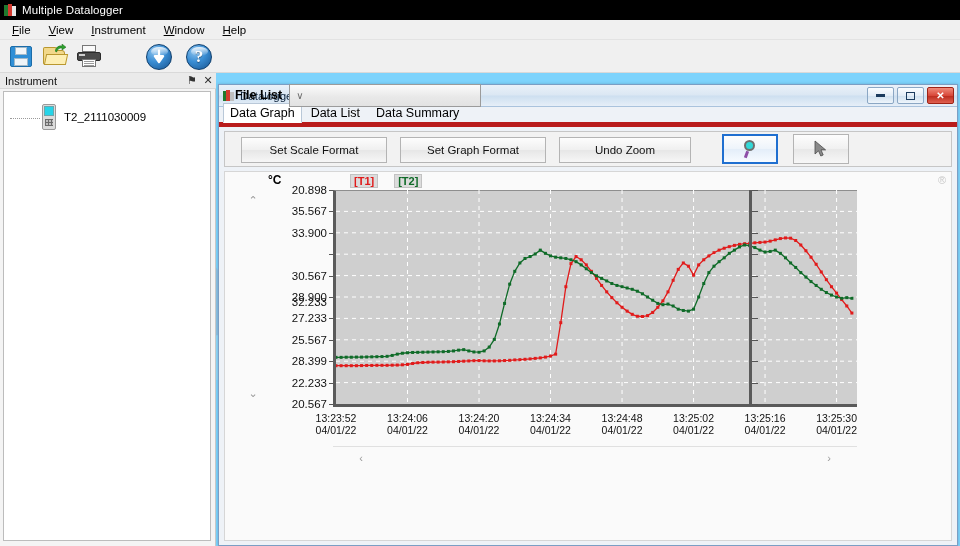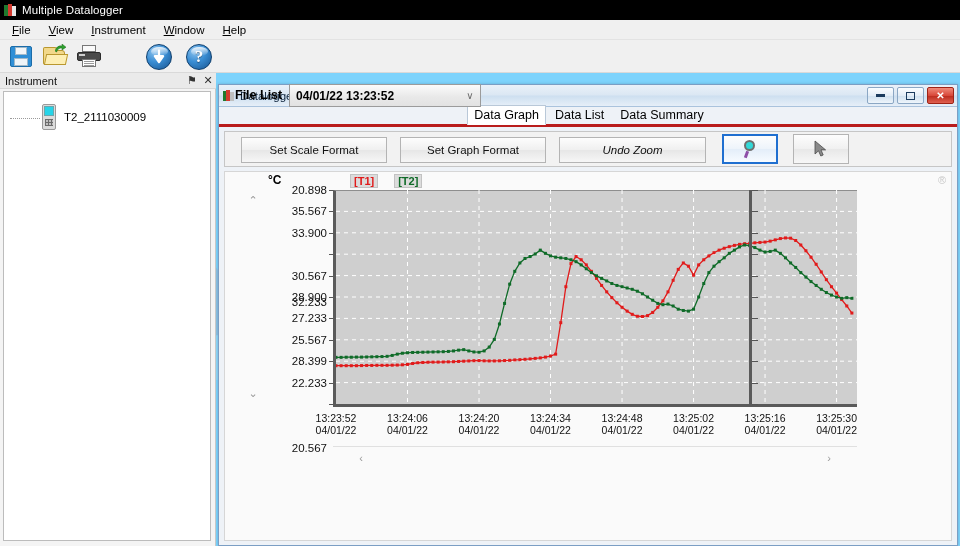--- a/index.html
+++ b/index.html
@@ -197,22 +197,22 @@
     background: linear-gradient(180deg,#f08a7a 0%, #d8483a 50%, #bb2a1d 52%, #e06050 100%);
     border-color:#9e2316; color:#fff; font-weight:bold; font-size:10px;
   }
   .wb .mn { width:9px; height:3px; background:#1b3b5e; }
   .wb .mx { width:9px; height:8px; border:1.5px solid #1b3b5e; }
 
   
   .tabs {
     position:absolute; left:0; top:22px; width:100%; height:20px;
     background:#eef2f7;
-    border-bottom:3px solid #b91c1c;
-    display:flex; align-items:flex-end; padding-left:4px;justify-content:center;
+    border-bottom:5px solid #b91c1c;
+    display:flex; align-items:flex-end; padding-left:4px;
   }
   .tab {
     font-size:12.5px; color:#000;
     padding:2px 6px 2px 6px;
     margin-right:2px;
     cursor:default;
     border:1px solid transparent;
     border-bottom:none;
   }
   .tab.active {
@@ -395,21 +395,20 @@
   </div>
   <div class="tb-btn" style="left:186px;">
     <div class="ic-circ">
       <div class="gloss"></div>
       <div class="qm">?</div>
     </div>
   </div>
 
   <div class="filelist-label">File List</div>
   <div class="filelist-combo">
-    <span class="val">04/01/22 13:23:52</span>
     <span class="chev">∨</span>
   </div>
 </div>
 
 <div class="dock">
   <div class="dock-head">
     <span class="t">Instrument</span>
     <span class="pin">⚑</span>
     <span class="cls">✕</span>
   </div>
@@ -448,21 +447,21 @@
 
   <div class="tabs">
     <div class="tab active">Data Graph</div>
     <div class="tab">Data List</div>
     <div class="tab">Data Summary</div>
   </div>
 
   <div class="ctrlstrip">
     <div class="btn" style="left:16px; width:146px;">Set Scale Format</div>
     <div class="btn" style="left:175px; width:146px;">Set Graph Format</div>
-    <div class="btn" style="left:334px; width:147px;font-style:italic;">Undo Zoom</div>
+    <div class="btn" style="left:334px; width:132px;">Undo Zoom</div>
     <div class="iconbtn sel" style="left:497px;">
       <span class="ic-mag">
         <span class="lens"></span>
             <span class="hndl"></span>
       </span>
     </div>
     <div class="iconbtn" style="left:568px;">
       <span class="ic-cur">
         <svg viewBox="0 0 16 18" width="16" height="18">
           <path d="M2 1 L2 14 L5.5 10.8 L7.8 16 L10.2 15 L8 9.9 L12.6 9.9 Z" fill="#8a8a8a" stroke="#4a4a4a" stroke-width=".8"></path>
@@ -494,21 +493,21 @@
           <div class="ylab" style="top: 107px;">28.900</div>
           <div class="ytick" style="top: 107px;"></div>
           <div class="ylab" style="top: 128.405px;">27.233</div>
           <div class="ytick" style="top: 128.405px;"></div>
           <div class="ylab" style="top: 149.797px;">25.567</div>
           <div class="ytick" style="top: 149.797px;"></div>
           <div class="ylab" style="top: 171.203px;">28.399</div>
           <div class="ytick" style="top: 171.203px;"></div>
           <div class="ylab" style="top: 192.608px;">22.233</div>
           <div class="ytick" style="top: 192.608px;"></div>
-          <div class="ylab" style="top: 214px; margin-top: 44px;">20.567</div>
+          <div class="ylab" style="top: 214px;">20.567</div>
           <div class="ytick" style="top: 214px;"></div>
         </div>
 
     <div class="vscroll">
       <span class="vs-arrow" style="top:3px;">⌃</span>
       <span class="vs-arrow" style="top:196px;">⌄</span>
     </div>
 
     <div class="plotwrap">
       <div class="plotbox"></div>

